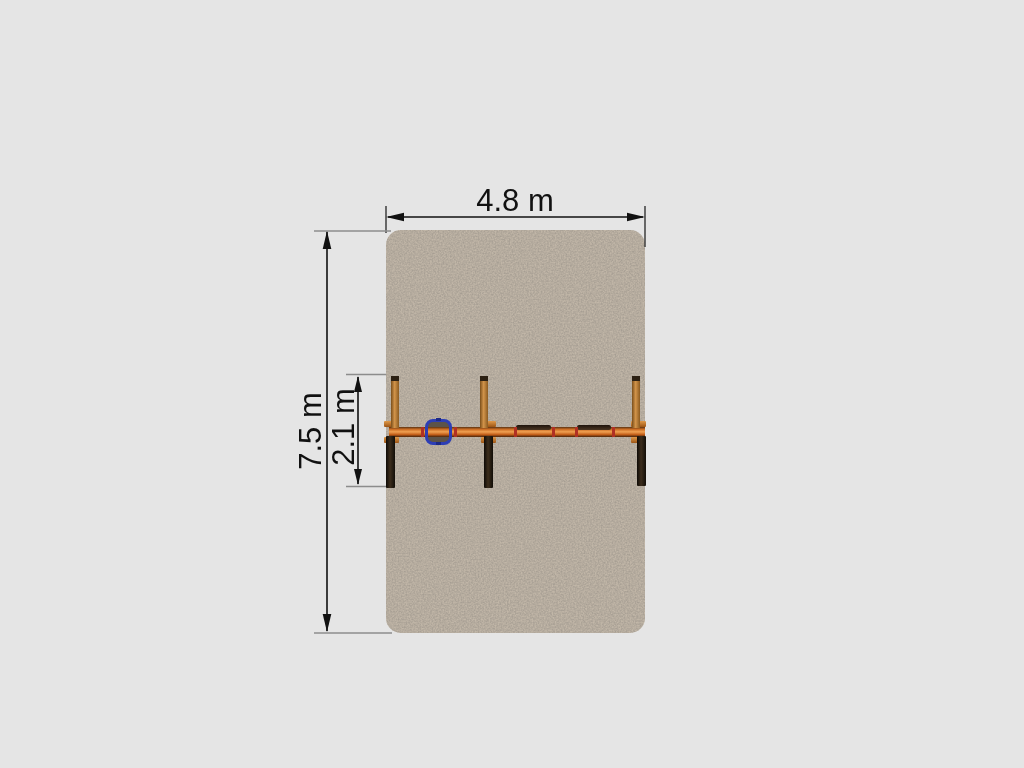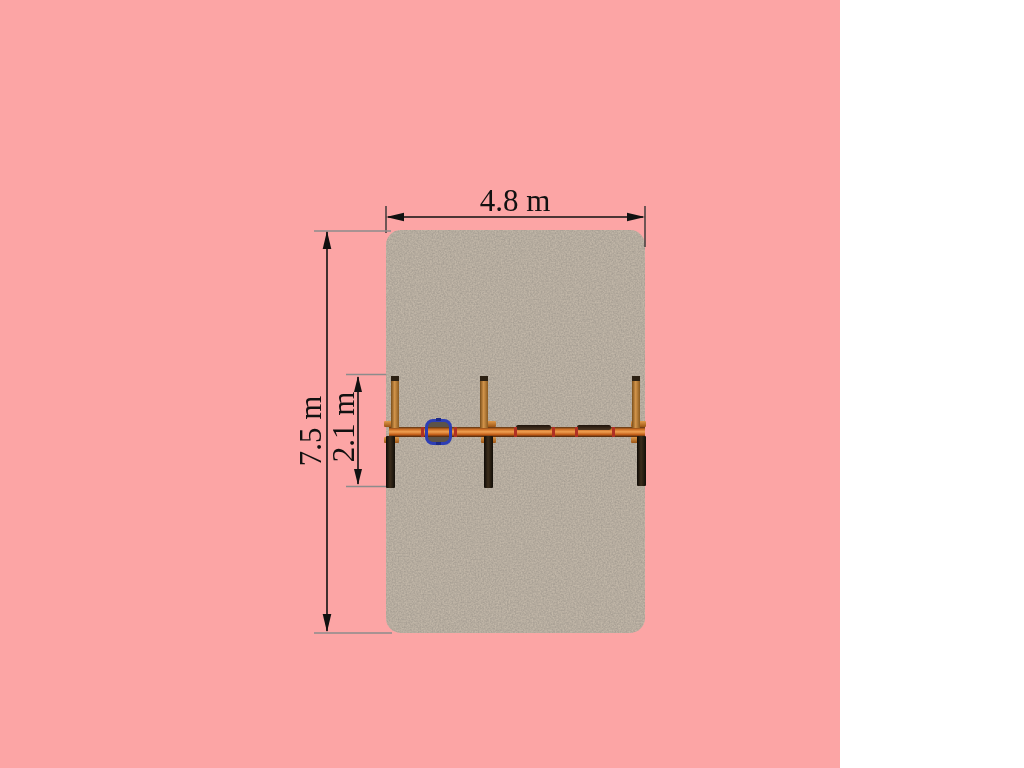--- a/index.html
+++ b/index.html
@@ -1,21 +1,21 @@
 <!DOCTYPE html>
 <html><head>
 <meta charset="utf-8">
 <style>
   html,body{margin:0;padding:0;background:#ffffff;}
   #canvas{
     position:relative;
-    width:840px;height:768px;
-    background:#fca5a5;
+    width:1024px;height:768px;
+    background:#e5e5e5;
     overflow:hidden;
-    font-family:Liberation Serif, serif;
+    font-family:Liberation Sans, sans-serif;
   }
   .abs{position:absolute;}
 
   
   #surface{
     left:386px;top:230px;width:259px;height:403px;
     border-radius:15px;
     background:#c2b7a8;
     overflow:hidden;
   }

